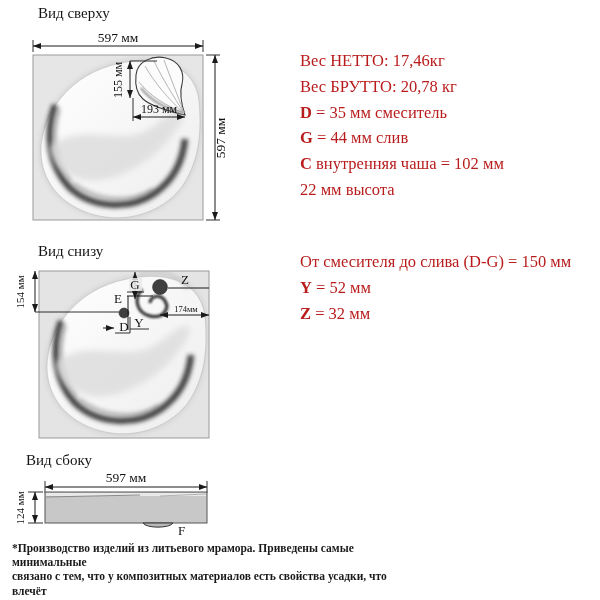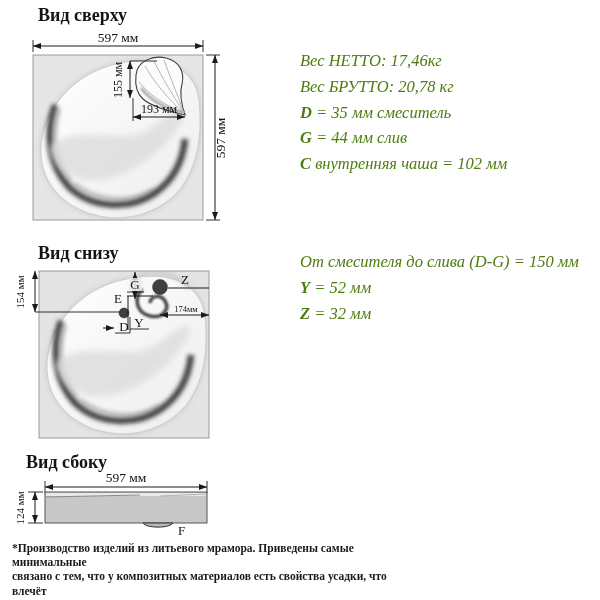--- a/index.html
+++ b/index.html
@@ -1,20 +1,20 @@
 <!DOCTYPE html>
 <html><head>
 <meta charset="utf-8">
 <style>
   html,body{margin:0;padding:0;background:#ffffff;}
   body{width:600px;height:600px;position:relative;overflow:hidden;
        font-family:"Liberation Serif","DejaVu Serif",serif;color:#111;}
   .abs{position:absolute;}
-  .view-title{font-size:18px;color:#141414;font-weight:bold;}
-  .specs{width:298px;font-size:16.5px;line-height:25.8px;color:#4d7c0f;font-style:italic;}
+  .view-title{font-size:15px;color:#141414;}
+  .specs{width:298px;font-size:16.5px;line-height:25.8px;color:#b91c1c;}
   .spec-line .b{font-weight:bold;}
   .footnote{font-size:11.5px;line-height:14.2px;font-weight:600;color:#1a1a1a;width:400px;}
   svg text{font-family:"Liberation Serif","DejaVu Serif",serif;fill:#131313;}
   .dim{stroke:#1a1a1a;stroke-width:1;fill:none;}
   .tick{stroke:#1a1a1a;stroke-width:0.9;fill:none;}
   .annline{stroke:#1a1a1a;stroke-width:1;fill:none;}
 </style>
 </head>
 <body>
 
@@ -208,20 +208,21 @@
   </g>
   <text x="168" y="67" font-size="13">F</text>
 </svg>
 
 <div class="abs specs" style="left:300px;top:48px;">
   <div class="spec-line"><span class="b"></span><span>Вес НЕТТО: 17,46кг</span></div>
   <div class="spec-line"><span class="b"></span><span>Вес БРУТТО: 20,78 кг</span></div>
   <div class="spec-line"><span class="b">D</span><span> = 35 мм смеситель</span></div>
   <div class="spec-line"><span class="b">G</span><span> = 44 мм слив</span></div>
   <div class="spec-line"><span class="b">C</span><span> внутренняя чаша = 102 мм</span></div>
+  <div class="spec-line"><span class="b"></span><span>22 мм высота</span></div>
 </div>
 
 <div class="abs specs" style="left:300px;top:249px;">
   <div class="spec-line"><span class="b"></span><span>От смесителя до слива (D-G) = 150 мм</span></div>
   <div class="spec-line"><span class="b">Y</span><span> = 52 мм</span></div>
   <div class="spec-line"><span class="b">Z</span><span> = 32 мм</span></div>
 </div>
 
 <div class="abs footnote" style="left:12px;top:541px;">
   <div>*Производство изделий из литьевого мрамора. Приведены самые минимальные</div>

